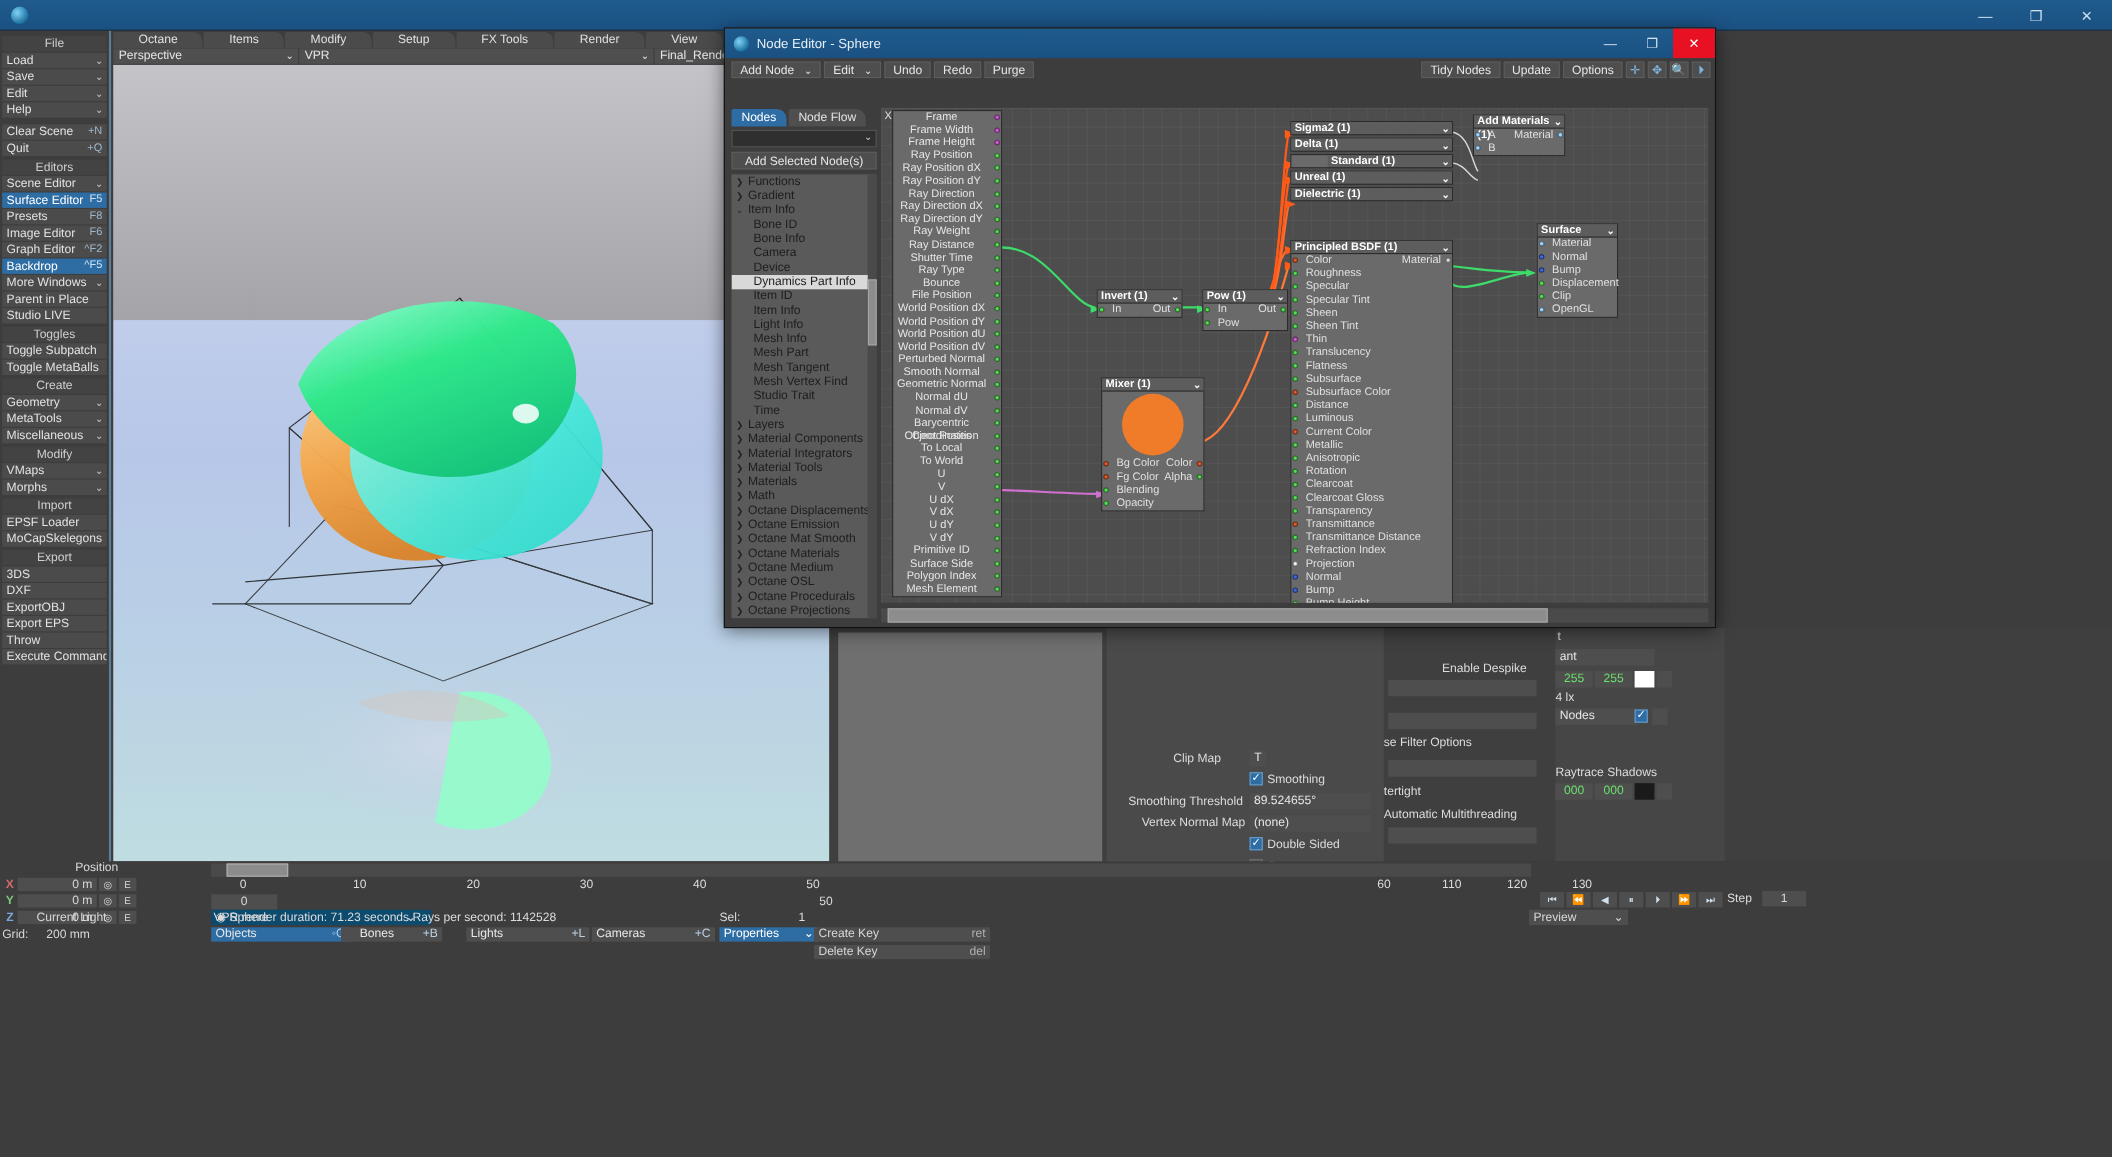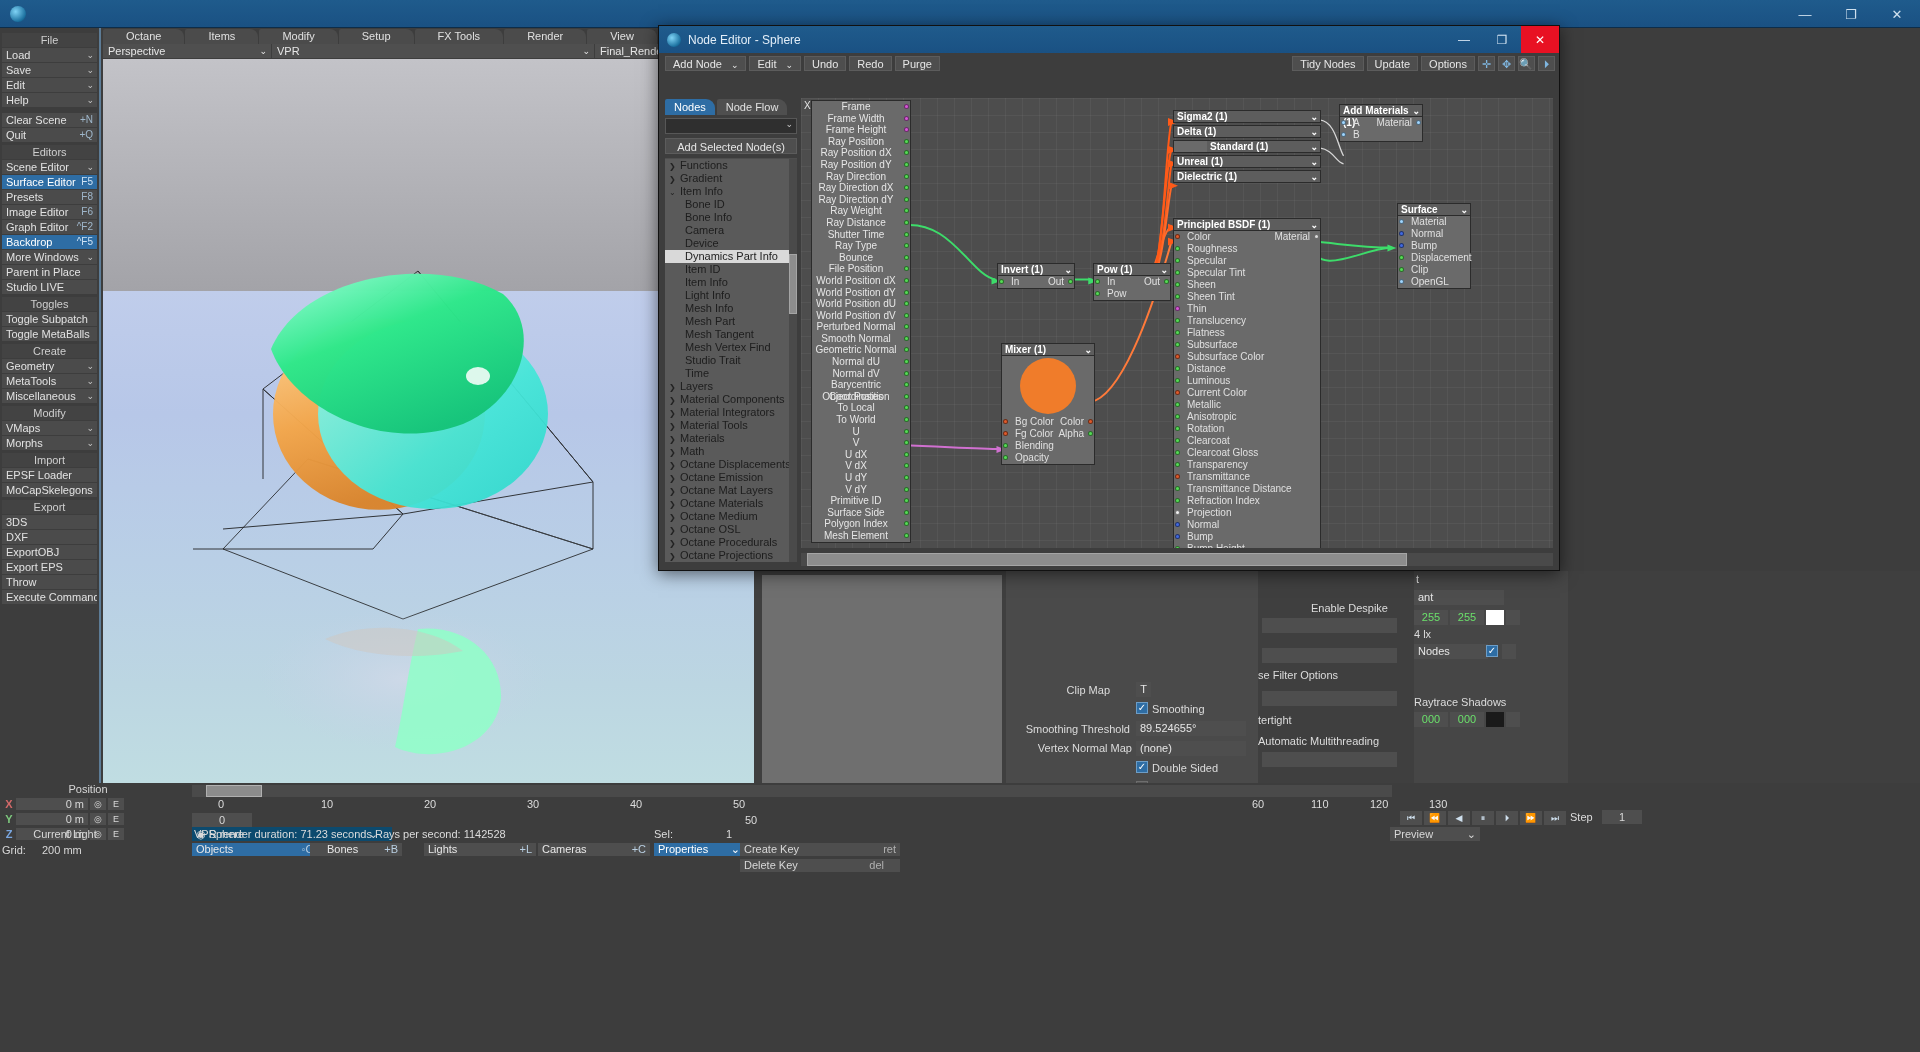--- a/index.html
+++ b/index.html
@@ -438,21 +438,21 @@
     <div id="statusarea" style="position: absolute; left: 0px; top: 69px; width: 1920px; height: 30px;">
         <div style="position:absolute;left:192px;top:-24px;width:540px;height:14px;font-size:11px;color:#dcdcdc;padding-left:2px;">VPR render duration: 71.23 seconds  Rays per second: 1142528</div>
         <div style="position:absolute;left:192px;top:-9px;width:126px;height:13px;background:#2e6da4;color:#e8e8e8;font-size:11px;line-height:13px;padding-left:4px;">Objects<span style="float:right;padding-right:4px;color:#b9cfe2;">◦O</span></div>
         <div style="position:absolute;left:310px;top:-9px;width:92px;height:13px;background:#4e4e4e;color:#e8e8e8;font-size:11px;line-height:13px;padding-left:17px;">Bones<span style="float:right;padding-right:4px;color:#b9cfe2;">+B</span></div>
         <div style="position:absolute;left:424px;top:-9px;width:112px;height:13px;background:#4e4e4e;color:#e8e8e8;font-size:11px;line-height:13px;padding-left:4px;">Lights<span style="float:right;padding-right:4px;color:#b9cfe2;">+L</span></div>
         <div style="position:absolute;left:538px;top:-9px;width:112px;height:13px;background:#4e4e4e;color:#e8e8e8;font-size:11px;line-height:13px;padding-left:4px;">Cameras<span style="float:right;padding-right:4px;color:#b9cfe2;">+C</span></div>
         <div style="position:absolute;left:654px;top:-9px;width:90px;height:13px;background:#2e6da4;color:#fff;font-size:11px;line-height:13px;padding-left:4px;">Properties <span style="float:right;padding-right:4px;">⌄</span></div>
         <div style="position:absolute;left:654px;top:-24px;font-size:11px;color:#dcdcdc;">Sel:</div>
         <div style="position:absolute;left:726px;top:-24px;font-size:11px;color:#dcdcdc;">1</div>
         <div style="position:absolute;left:740px;top:-9px;width:160px;height:13px;background:#4e4e4e;font-size:11px;line-height:13px;padding-left:4px;">Create Key<span style="float:right;padding-right:4px;color:#b0b0b0;">ret</span></div>
-        <div style="position:absolute;left:740px;top:7px;width:160px;height:13px;background:#4e4e4e;font-size:11px;line-height:13px;padding-left:4px;">Delete Key<span style="float:right;padding-right:16px;color:#b0b0b0;">del</span></div>
+        <div style="position:absolute;left:740px;top:7px;width:160px;height:13px;background:#4e4e4e;font-size:11px;line-height:13px;padding-left:4px;">Delete Key<span style="float:right;padding-right:4px;color:#b0b0b0;">del</span></div>
       </div>
   </div>
 
   <div class="nodedlg">
     <div class="nd-title">
       <div class="ic"></div>
       <span class="t">Node Editor - Sphere</span>
       <div class="nd-wbtns">
         <div class="nd-wbtn">—</div>
         <div class="nd-wbtn">❐</div>
@@ -500,21 +500,21 @@
             <div class="nd-li child"><span>Studio Trait</span></div>
             <div class="nd-li child"><span>Time</span></div>
             <div class="nd-li"><span class="ar">❯</span><span>Layers</span></div>
             <div class="nd-li"><span class="ar">❯</span><span>Material Components</span></div>
             <div class="nd-li"><span class="ar">❯</span><span>Material Integrators</span></div>
             <div class="nd-li"><span class="ar">❯</span><span>Material Tools</span></div>
             <div class="nd-li"><span class="ar">❯</span><span>Materials</span></div>
             <div class="nd-li"><span class="ar">❯</span><span>Math</span></div>
             <div class="nd-li"><span class="ar">❯</span><span>Octane Displacements</span></div>
             <div class="nd-li"><span class="ar">❯</span><span>Octane Emission</span></div>
-            <div class="nd-li"><span class="ar">❯</span><span>Octane Mat Layers</span></div>
+            <div class="nd-li"><span class="ar">❯</span><span>Octane Mat Smooth</span></div>
             <div class="nd-li"><span class="ar">❯</span><span>Octane Materials</span></div>
             <div class="nd-li"><span class="ar">❯</span><span>Octane Medium</span></div>
             <div class="nd-li"><span class="ar">❯</span><span>Octane OSL</span></div>
             <div class="nd-li"><span class="ar">❯</span><span>Octane Procedurals</span></div>
             <div class="nd-li"><span class="ar">❯</span><span>Octane Projections</span></div>
           </div>
         <div class="nd-scroll">
           <div class="thumb" style="top:95px; height:60px;"></div>
         </div>
       </div>

